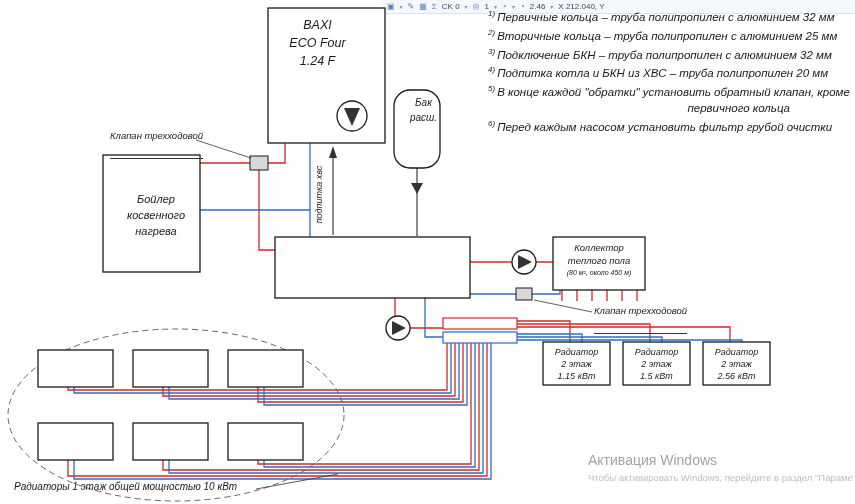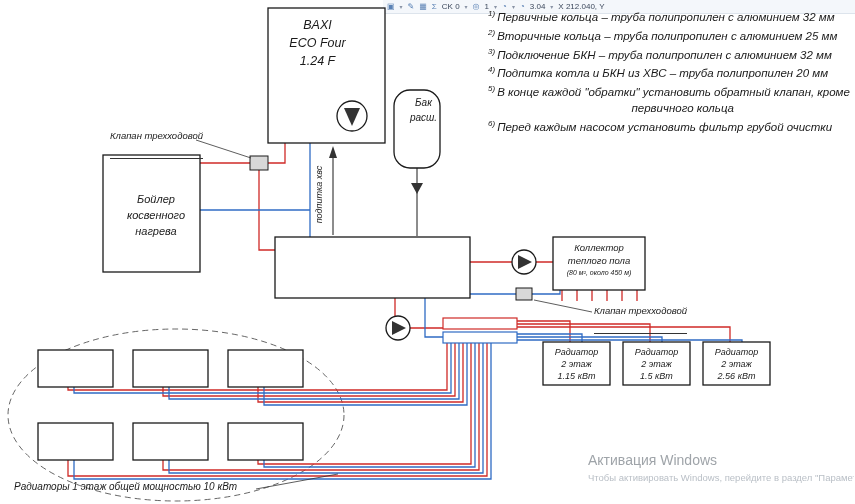--- a/index.html
+++ b/index.html
@@ -27,21 +27,21 @@
            align-items:center;gap:5px;font-size:8px;color:#4a5a75;padding:0 4px;
            font-style:normal;overflow:hidden;}
   .tb-icon{color:#5b82b5;font-size:8px;cursor:default;}
   .tb-caret{color:#8a94a6;font-size:6px;}
   .tb-text{color:#3c485c;}
 
   .notes{position:absolute;left:488px;top:6px;width:366px;font-style:italic;
          font-size:11.5px;line-height:16px;}
   .note{white-space:nowrap;}
   .note sup{font-size:8px;margin-right:2px;}
-  .note-cont{text-align:right;padding-right:120px;white-space:nowrap;}
+  .note-cont{text-align:right;padding-right:64px;white-space:nowrap;}
 
   .wm-title{position:absolute;left:588px;top:452px;font-size:14px;color:var(--wm-gray);}
   .wm-sub{position:absolute;left:588px;top:472px;font-size:9.5px;color:var(--wm-gray-light);
           width:266px;white-space:nowrap;overflow:hidden;}
 </style>
 </head>
 <body>
 
 <div id="app">
 
@@ -52,21 +52,21 @@
     <span class="tb-icon">▦</span>
     <span class="tb-icon">Σ</span>
     <span class="tb-text">CK 0</span>
     <span class="tb-caret">▾</span>
     <span class="tb-icon">◎</span>
     <span class="tb-text">1</span>
     <span class="tb-caret">▾</span>
     <span class="tb-icon">◔</span>
     <span class="tb-caret">▾</span>
     <span class="tb-icon">◔</span>
-    <span class="tb-text">3.04</span>
+    <span class="tb-text">2.46</span>
     <span class="tb-caret">▾</span>
     <span class="tb-text">X 212.040, Y</span>
   </div>
 
   <svg width="855" height="504" viewBox="0 0 855 504">
 
     <ellipse class="dash" cx="176" cy="415" rx="168" ry="86"></ellipse>
 
     <g>
       <polyline class="pipe-r" points="285,143 285,163 268,163"></polyline>

